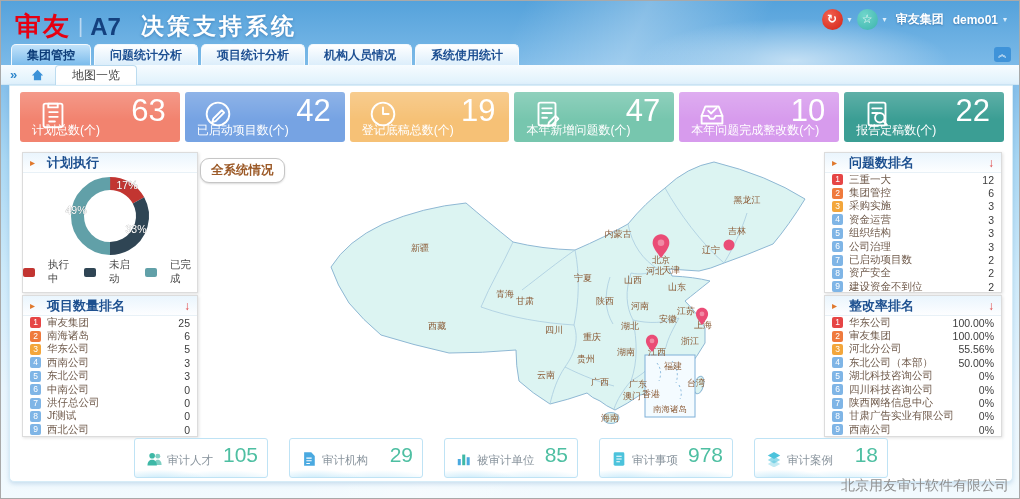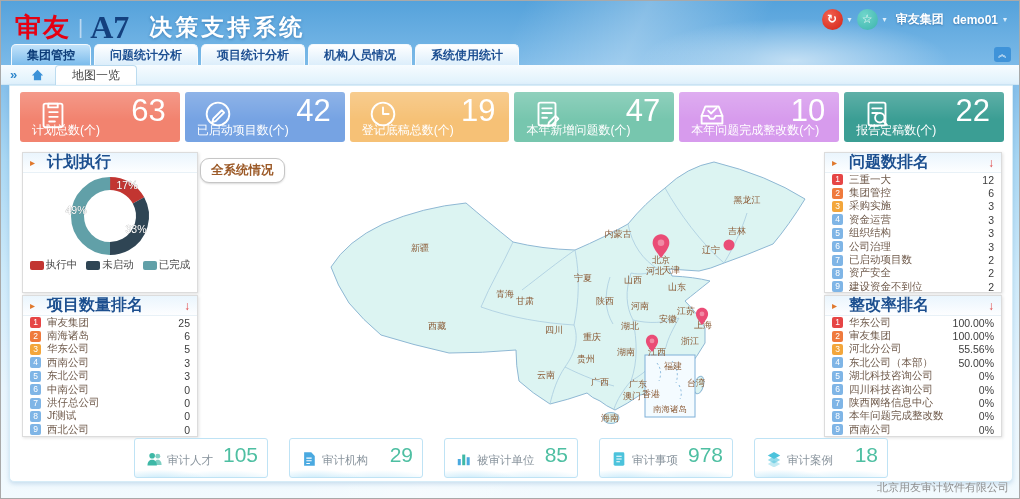--- a/index.html
+++ b/index.html
@@ -9,21 +9,21 @@
     background:
       radial-gradient(220px 60px at 78% 12%, rgba(255,255,255,.55), transparent 70%),
       radial-gradient(300px 80px at 20% 70%, rgba(255,255,255,.5), transparent 70%),
       linear-gradient(115deg, transparent 42%, rgba(255,255,255,.28) 52%, transparent 62%),
       linear-gradient(180deg,#55a2db 0%,#7fbce9 14%,#a9d7f3 32%,#cdeafa 55%,#e8f5fd 78%,#f2fafe 100%);
   }
   
   .logo { position:absolute; left:14px; top:8px; display:flex; align-items:center; }
   .logo-cn { font-size:26px; font-weight:900; color:#e60012; letter-spacing:2px; }
   .logo-div { font-size:20px; color:#bcd9f2; margin:0 7px; }
-  .logo-prod { font-size:32px; font-weight:900; color:#14407e;font-family:Liberation Serif, serif; }
+  .logo-prod { font-size:24px; font-weight:900; color:#14407e; }
   .logo-title { font-size:23px; font-weight:900; color:#fff; margin-left:20px; letter-spacing:3px;
     text-shadow:0 1px 3px rgba(20,80,140,.45); }
   .userbar { position:absolute; right:12px; top:8px; display:flex; align-items:center; gap:5px; }
   .ub-circle { width:21px; height:21px; border-radius:50%; color:#fff; text-align:center;
     line-height:21px; font-size:12px; font-weight:bold; }
   .ub-red { background:radial-gradient(circle at 35% 30%,#f2604f,#d22316); }
   .ub-teal { background:radial-gradient(circle at 35% 30%,#6fd6cb,#3db3ad); }
   .ub-caret { color:#dceefb; font-size:8px; }
   .ub-text { color:#fff; font-size:12px; font-weight:bold; text-shadow:0 1px 2px rgba(20,80,140,.5); margin-left:4px; }
   
@@ -55,51 +55,51 @@
   .stat-label { position:absolute; left:12px; bottom:3px; font-size:12px; color:#fff; }
   
   .panel { position:absolute; background:#fff; border:1px solid #dcdcdc; box-shadow:1px 1px 3px rgba(0,0,0,.12); }
   #plan-panel   { left:12px;  top:66px;  width:176px; height:141px; }
   #proj-rank    { left:12px;  top:209px; width:176px; height:142px; }
   #issue-rank   { left:814px; top:66px;  width:178px; height:141px; }
   #rect-rank    { left:814px; top:209px; width:178px; height:142px; }
   .panel-hd { height:20px; display:flex; align-items:center; padding:0 7px;
     background:linear-gradient(#eaf5fd,#fdfeff); border-bottom:1px solid #e8f1f7; }
   .panel-bullet { color:#e0782c; font-size:10px; margin-right:12px; }
-  .panel-title { font-size:16px; font-weight:bold; color:#1c4f8f; }
+  .panel-title { font-size:13px; font-weight:bold; color:#1c4f8f; }
   .sort-icon { margin-left:auto; color:#e04545; font-size:12px; font-weight:bold; cursor:pointer; }
   .rank-rows { overflow:hidden; }
   .rank-row { display:flex; align-items:center; height:13.4px; padding:0 7px; font-size:10.5px; cursor:pointer; }
   .rank-badge { width:11px; height:11px; border-radius:2px; color:#fff; font-size:8.5px; line-height:11px;
     text-align:center; margin-right:6px; flex:none; }
   .rank-name { color:#6f5a4b; white-space:nowrap; overflow:hidden; }
   .rank-value { margin-left:auto; color:#3d3d3d; }
   
   #donut-svg { display:block; margin-top:1px; }
   .pct { font-size:10.5px; fill:#fff; paint-order:stroke; stroke:rgba(90,90,90,.45); stroke-width:.6px; text-anchor:middle; }
   .legend-row { display:flex; justify-content:center; gap:9px; margin-top:0px; }
-  .legend-item { display:flex; align-items:center; gap:2px; font-size:10.5px; color:#4a4a4a; cursor:pointer; }
+  .legend-item { display:flex; align-items:center; gap:13px; font-size:10.5px; color:#4a4a4a; cursor:pointer; }
   .legend-swatch { width:14px; height:9px; border-radius:2px; }
   
   #sys-btn { position:absolute; left:190px; top:72px; padding:3px 10px; background:#fff;
     border:1px solid #c6c6c6; border-radius:9px; box-shadow:0 1px 2px rgba(0,0,0,.15);
     font-size:12.5px; font-weight:bold; color:#9c5a28; cursor:pointer; }
   #map-wrap { position:absolute; left:317px; top:70px; width:480px; height:272px; }
   .prov { font-size:9px; fill:#8a5a35; text-anchor:middle; }
   .inset-label { font-size:8.5px; fill:#8a5a35; text-anchor:middle; }
   
   #mini-row { position:absolute; left:0; right:0; top:352px; display:flex; justify-content:center; gap:21px; }
   .mini-card { position:relative; width:134px; height:40px; background:
       radial-gradient(70px 14px at 18% 106%, rgba(150,215,245,.55), transparent 70%),
       radial-gradient(80px 16px at 68% 112%, rgba(150,215,245,.45), transparent 72%),#fff;
     border:1px solid #bfe3f5; border-radius:3px; cursor:pointer; }
   .mini-ic { position:absolute; left:11px; top:12px; }
   .mini-label { position:absolute; left:32px; top:14px; font-size:11.5px; color:#8a959e; }
   .mini-value { position:absolute; right:9px; top:4px; font-size:21px; color:#4ebfa2; }
-  .footer { position:absolute; right:10px; bottom:3px; font-size:11px; color:#8f8f8f;margin-top:12px; }
+  .footer { position:absolute; right:10px; bottom:3px; font-size:14px; color:#8f8f8f;margin-top:12px; }
 </style>
 </head>
 <body>
 
 <div id="page">
 
   <div class="logo">
     <span class="logo-cn">审友</span>
     <span class="logo-div">|</span>
     <span class="logo-prod">A7</span>
@@ -360,21 +360,21 @@
             <span class="rank-name">四川科技咨询公司</span>
             <span class="rank-value">0%</span>
           </div>
           <div class="rank-row">
             <span class="rank-badge" style="background: rgb(127, 181, 230);">7</span>
             <span class="rank-name">陕西网络信息中心</span>
             <span class="rank-value">0%</span>
           </div>
           <div class="rank-row">
             <span class="rank-badge" style="background: rgb(127, 181, 230);">8</span>
-            <span class="rank-name">本年问题完成整改数</span>
+            <span class="rank-name">甘肃广告实业有限公司</span>
             <span class="rank-value">0%</span>
           </div>
           <div class="rank-row">
             <span class="rank-badge" style="background: rgb(127, 181, 230);">9</span>
             <span class="rank-name">西南公司</span>
             <span class="rank-value">0%</span>
           </div>
         </div>
     </div>
 

